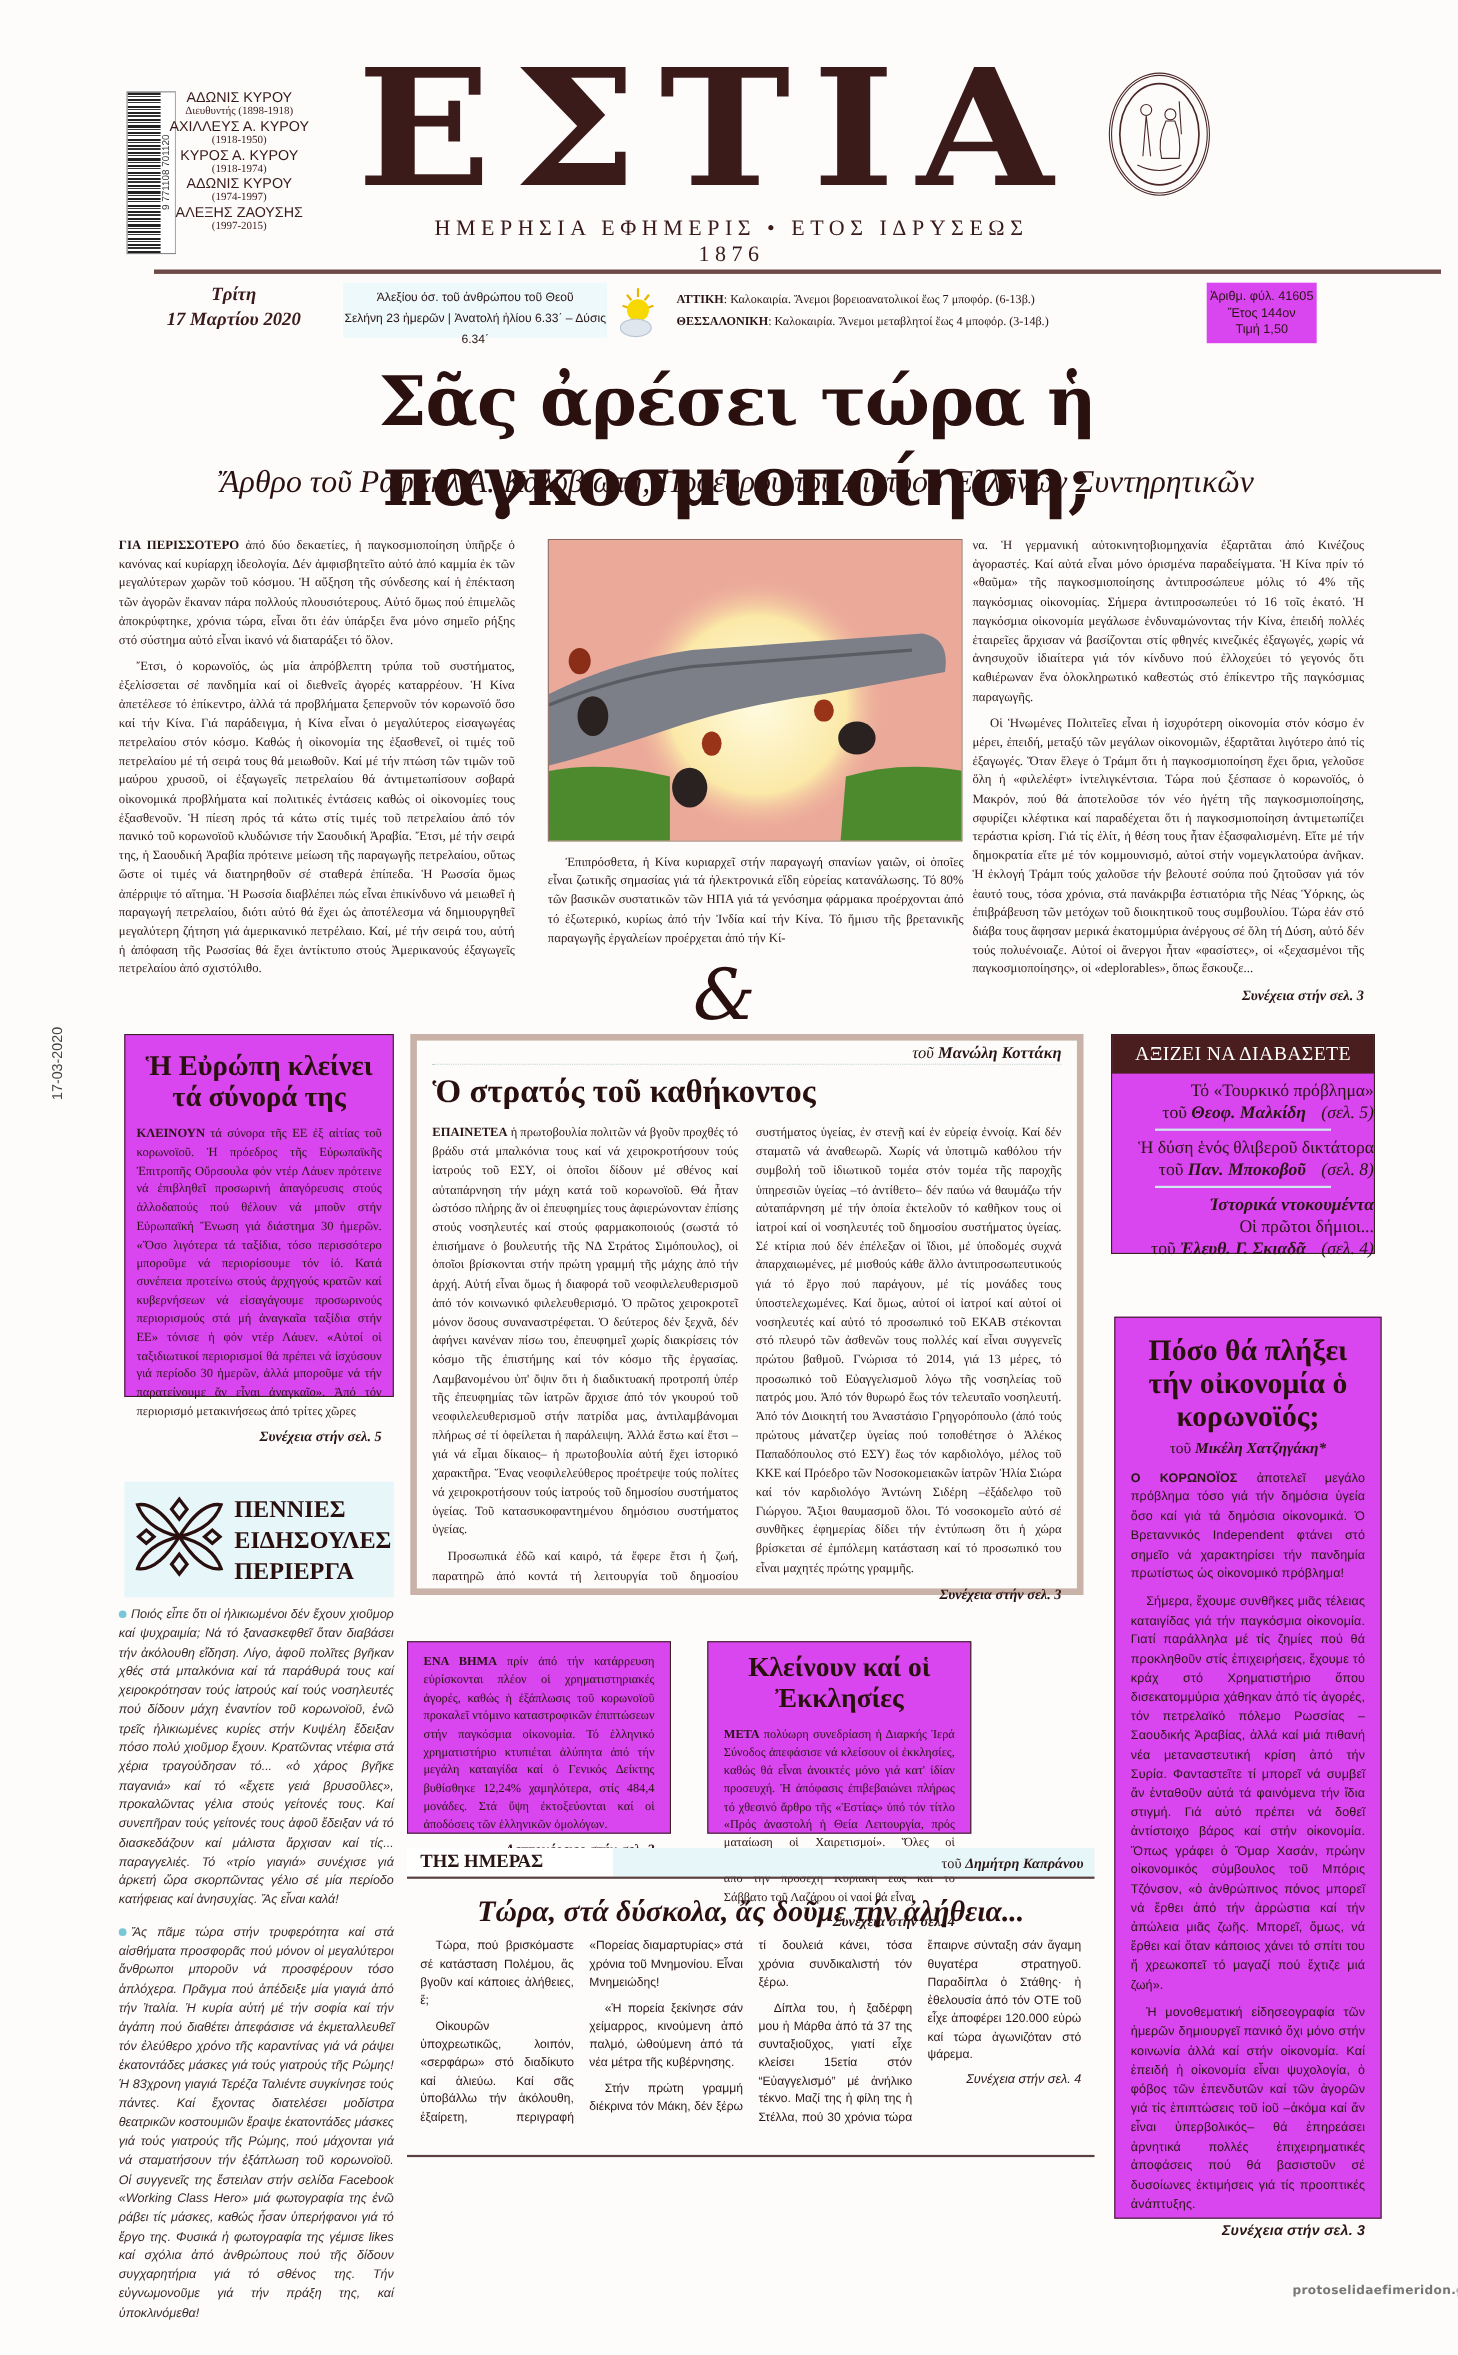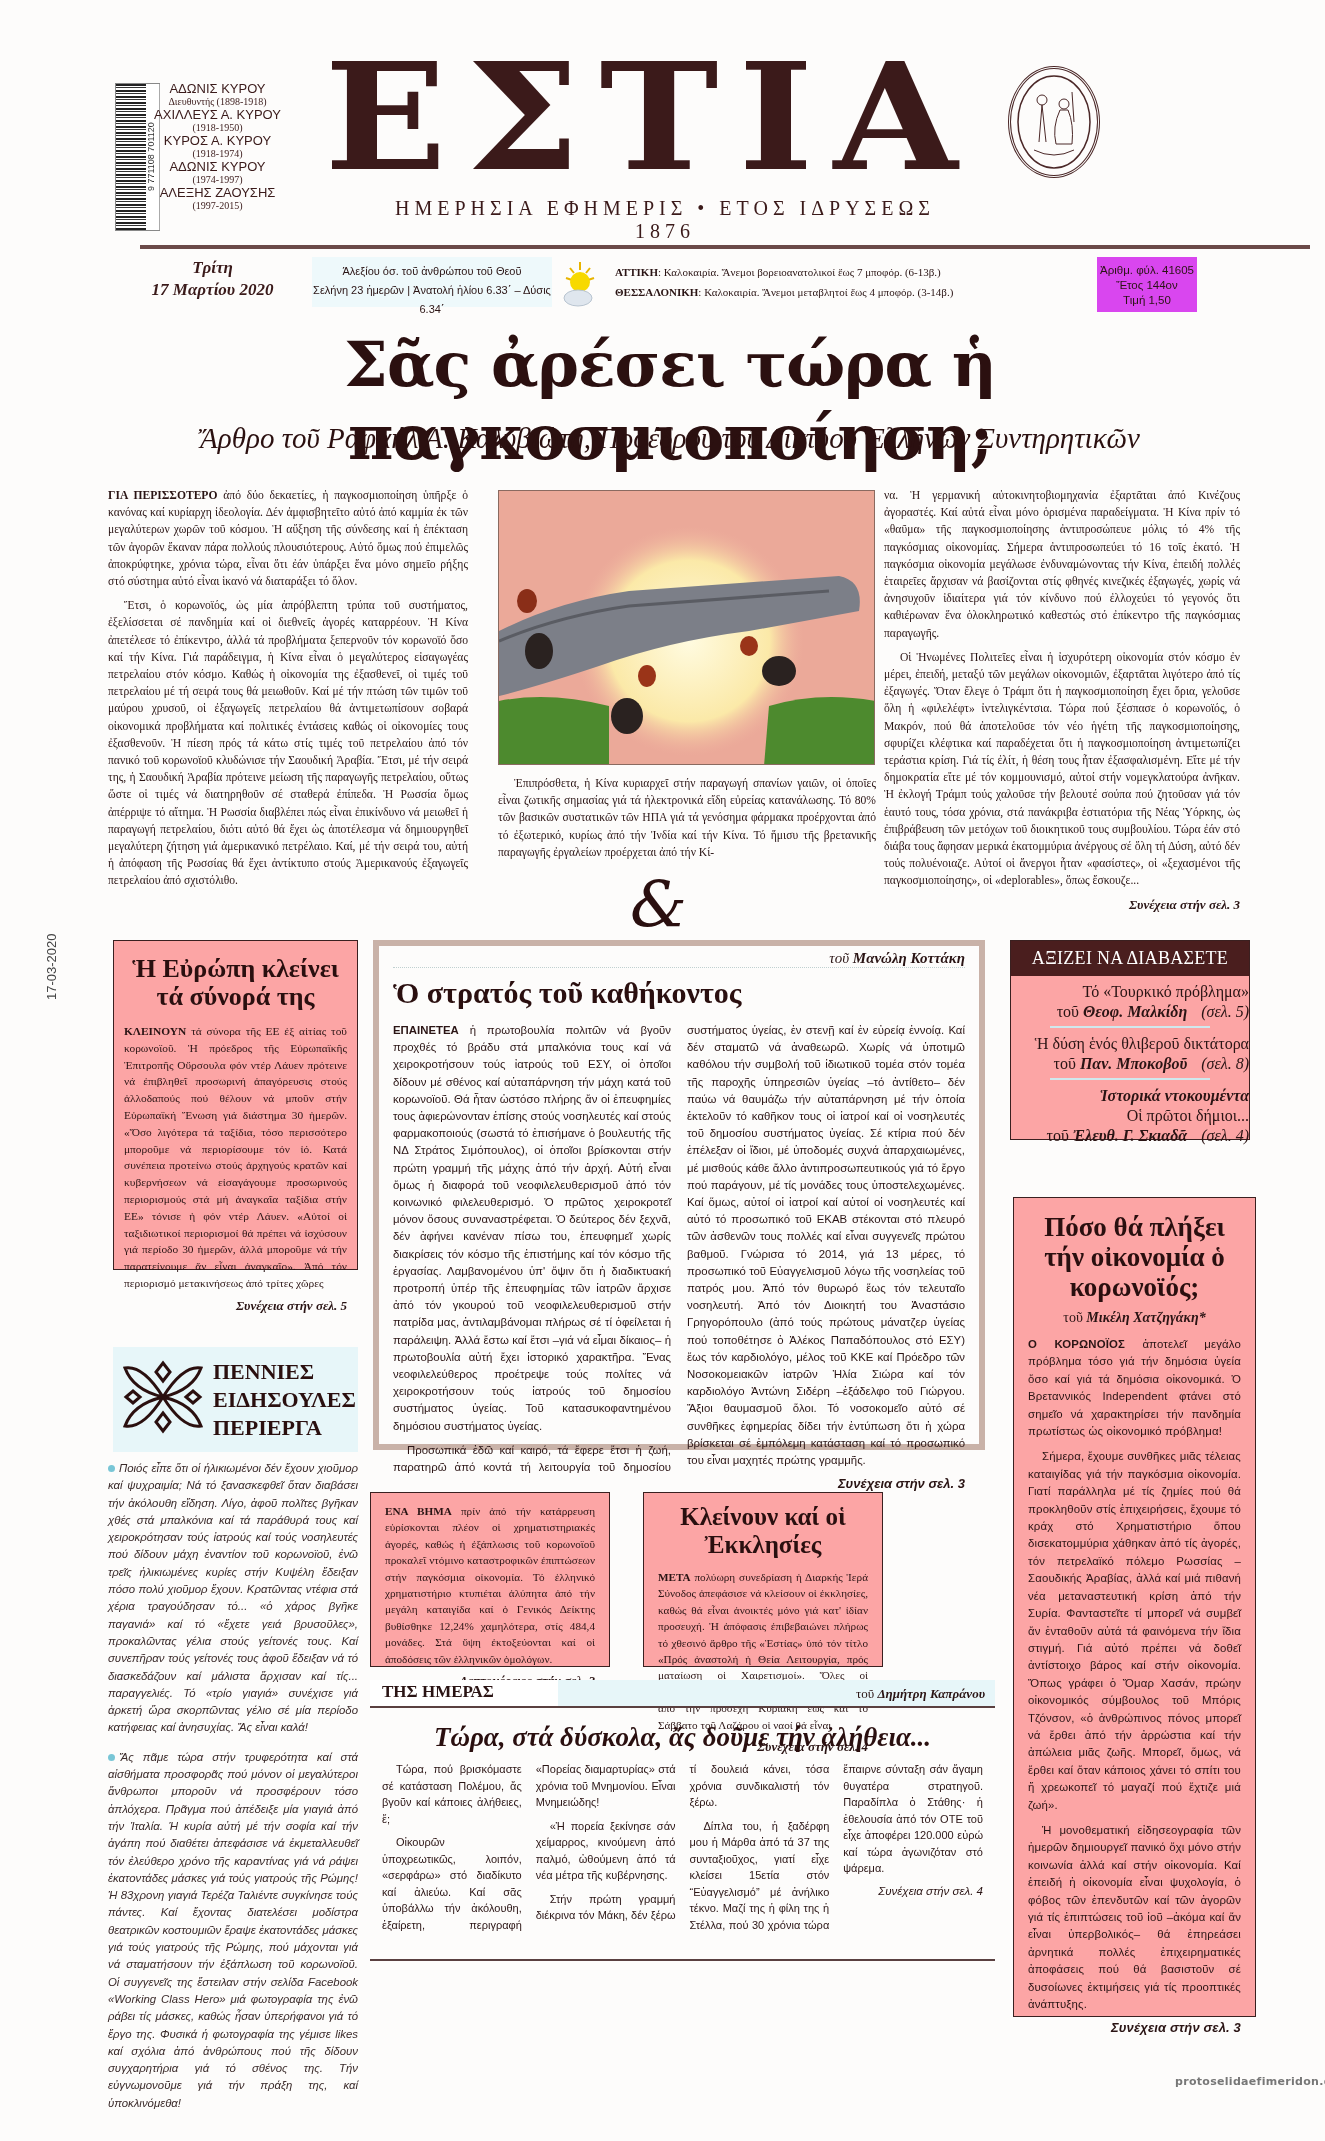--- a/index.html
+++ b/index.html
@@ -32,28 +32,28 @@
 .body p.ni{text-indent:0}
 .lead{font-weight:bold}
 .col1{left:108px;top:487px;width:360px}
 .photo{left:498px;top:490px;width:377px;height:275px;border:1px solid #8a6a60;overflow:hidden;background:linear-gradient(180deg,#e8a89a 0%,#f0b5a0 40%,#f5c8a8 100%)}
 .caption{left:498px;top:775px;width:378px}
 .col3{left:884px;top:487px;width:356px}
 .cont{font-style:italic;font-weight:bold;text-align:right;font-size:13px;margin-top:6px}
 .amp{left:630px;top:868px;width:80px;font-size:64px;font-family:"DejaVu Serif",serif;color:#2a0f0f;font-style:italic}
 .datevert{left:44px;top:905px;width:20px;height:95px;font:13px "Liberation Sans",sans-serif;writing-mode:vertical-rl;transform:rotate(180deg);color:#444}
 
-.box{border:1.5px solid #3a2020;background:#fca5a5}
+.box{border:1.5px solid #3a2020;background:#d946ef}
 .boxL{left:113px;top:940px;width:245px;height:330px;padding:14px 10px}
 .boxL h2{font-size:26px;text-align:center;line-height:28px;font-weight:bold;margin-bottom:12px;color:#2a0f0f}
 .boxL .body{font-size:11.4px;line-height:16.8px}
 .boxM{left:373px;top:940px;width:612px;height:510px;border:6px solid #c9b2a8;padding:0 14px}
 .boxM .author{text-align:right;font-style:italic;font-size:15px;padding-top:4px;border-bottom:1px dotted #c0d0d0}
 .boxM h2{font-size:30px;text-align:left;font-weight:bold;color:#2a0f0f;margin:8px 0 12px}
-.twocol{column-count:2;column-gap:16px;font-family:Liberation Sans, sans-serif;font-size:11.4px;line-height:17.2px;text-align:justify}
+.twocol{column-count:2;column-gap:16px;font-family:Liberation Serif, serif;font-size:11.4px;line-height:17.2px;text-align:justify}
 .twocol p{text-indent:14px}
 .twocol p+p{margin-top:7px}
 .twocol .lead{font-weight:bold}
 .worth{left:1010px;top:940px;width:240px;height:200px;border:1.5px solid #3a2020}
 .worth .hd{background:#4a1e1e;color:#fff;font-size:18px;text-align:center;padding:7px 0;letter-spacing:0.3px}
 .worth .it{text-align:right;font-size:16px;line-height:20px;margin-top:6px}
 .worth .it .au{font-style:italic;font-weight:bold}
 .worth .it .pg{font-style:italic;margin-left:14px}
 .worth .sep{height:2px;width:160px;margin:4px auto 0;background:#cfe9ee}
 .boxR{left:1013px;top:1197px;width:243px;height:820px;padding:14px 14px}

